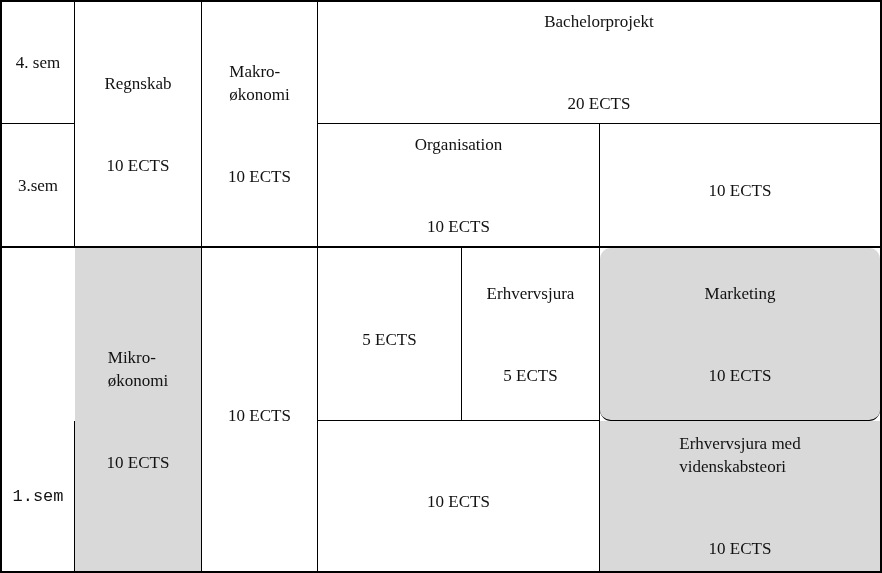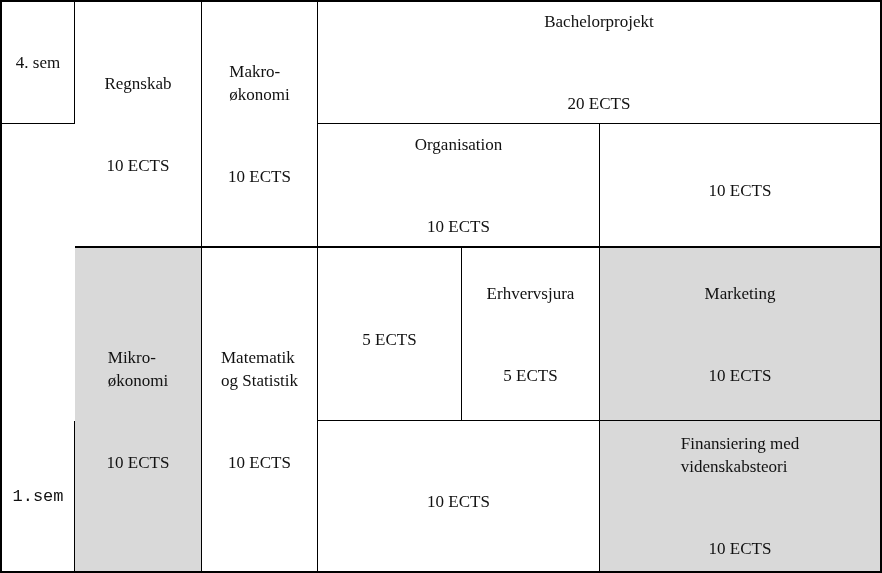--- a/index.html
+++ b/index.html
@@ -45,34 +45,37 @@
   .c-regnskab      { grid-area: 1 / 2 / 3 / 3; }
   .c-makro         { grid-area: 1 / 3 / 3 / 4; }
   .c-bachelor      { grid-area: 1 / 4 / 2 / 7; }
   .c-finansiering  { grid-area: 2 / 4 / 3 / 6; }
   .c-drift         { grid-area: 2 / 6 / 3 / 7; }
   .c-sem2          { grid-area: 3 / 1 / 4 / 2; }
   .c-mikro         { grid-area: 3 / 2 / 5 / 3; }
   .c-matematik     { grid-area: 3 / 3 / 5 / 4; }
   .c-videregaaende { grid-area: 3 / 4 / 4 / 5; }
   .c-erhvervsjura  { grid-area: 3 / 5 / 4 / 6; }
-  .c-marketing     { grid-area: 3 / 6 / 4 / 7; }
+  .c-marketing     { grid-area: 3 / 6 / 4 / 7; border-radius: 11px; }
   .c-sem1          { grid-area: 4 / 1 / 5 / 2; font-family: Liberation Mono, monospace; }
   .c-entreprenor   { grid-area: 4 / 4 / 5 / 6; }
   .c-organisation  { grid-area: 4 / 6 / 5 / 7; }
 </style>
 </head>
 <body>
 
 <div class="curriculum-table">
 
   <div class="cell c-sem4">
     <span class="title">4. sem</span>
   </div>
 
+  <div class="cell c-sem3 thick-b">
+    <span class="title">3.sem</span>
+  </div>
 
   <div class="cell c-regnskab thick-b">
     <div class="title">Regnskab</div>
     <div class="ects">10 ECTS</div>
   </div>
 
   <div class="cell c-makro thick-b">
     <div class="title">Makro-
 økonomi</div>
     <div class="ects">10 ECTS</div>
@@ -93,22 +96,20 @@
   </div>
 
 
   <div class="cell c-mikro gray no-b">
     <div class="title">Mikro-
 økonomi</div>
     <div class="ects">10 ECTS</div>
   </div>
 
   <div class="cell c-matematik no-b">
-    <div class="title">Matematik
-og Statistik</div>
     <div class="ects">10 ECTS</div>
   </div>
 
   <div class="cell c-videregaaende">
     <div class="ects">5 ECTS</div>
   </div>
 
   <div class="cell c-erhvervsjura">
     <div class="title">Erhvervsjura</div>
     <div class="ects">5 ECTS</div>
@@ -121,18 +122,18 @@
 
   <div class="cell c-sem1 no-b">
     <span class="title">1.sem</span>
   </div>
 
   <div class="cell c-entreprenor no-b">
     <div class="ects">10 ECTS</div>
   </div>
 
   <div class="cell c-organisation gray no-r no-b">
-    <div class="title">Finansiering med
+    <div class="title">Erhvervsjura med
 videnskabsteori</div>
     <div class="ects">10 ECTS</div>
   </div>
 
 </div>
 
 </body></html>

